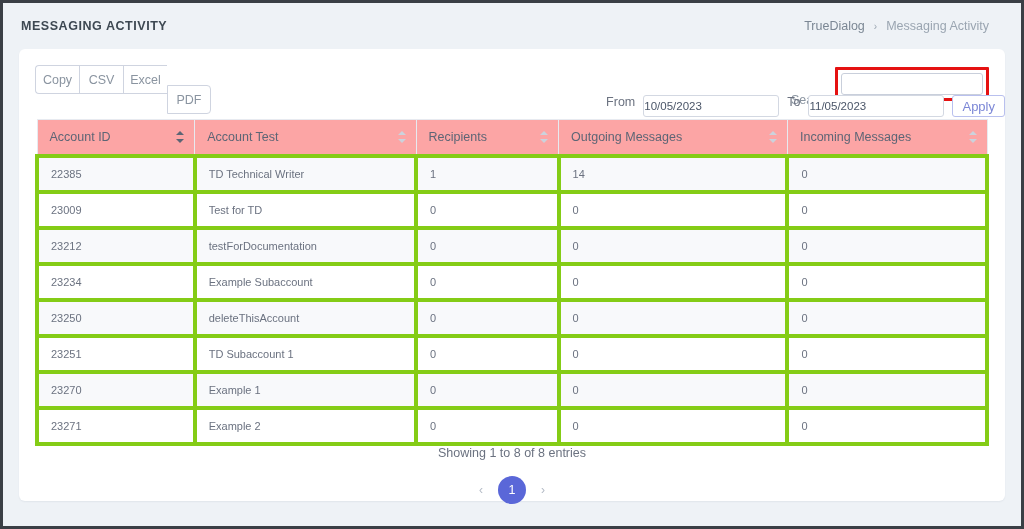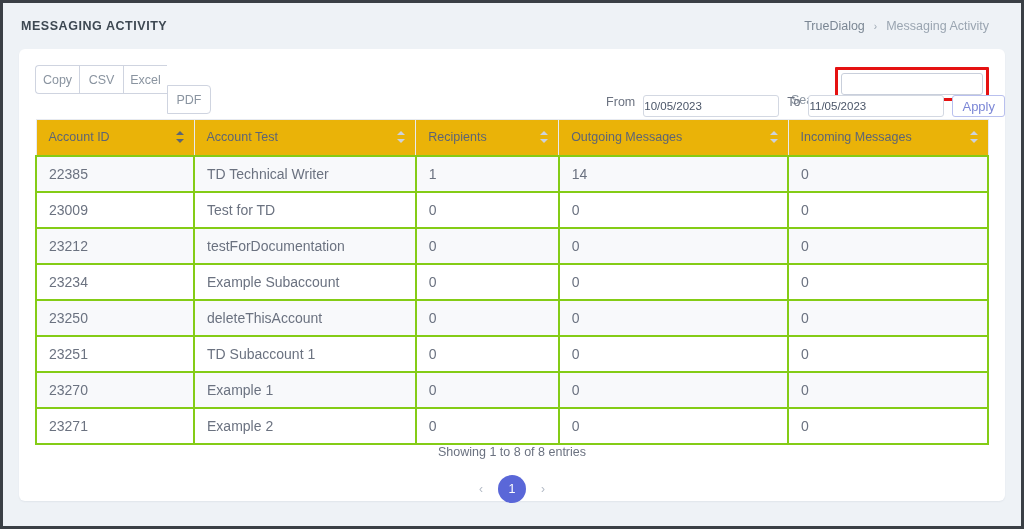--- a/index.html
+++ b/index.html
@@ -192,33 +192,33 @@
   }
   table.data th {
     box-sizing: border-box;
     height: 36px;
     text-align: left;
     font-size: 12.5px;
     font-weight: normal;
     color: #5d6575;
     padding: 0 12px;
     border: 1px solid #e7eaf0;
-    background: #eab308;
+    background: #fca5a5;
     position: relative;
     cursor: pointer;
     white-space: nowrap;
     overflow: hidden;
   }
   table.data td {
     box-sizing: border-box;
     height: 36px;
-    font-size: 14px;
+    font-size: 11px;
     color: #6b7280;
     padding: 0 12px;
-    border: 2px solid #84cc16;
+    border: 4px solid #84cc16;
     white-space: nowrap;
     overflow: hidden;
   }
   tr.row-odd td  { background: #f8f9fb; }
   tr.row-even td { background: #ffffff; }
 
   
   .sort-ico {
     position: absolute;
     right: 10px;

